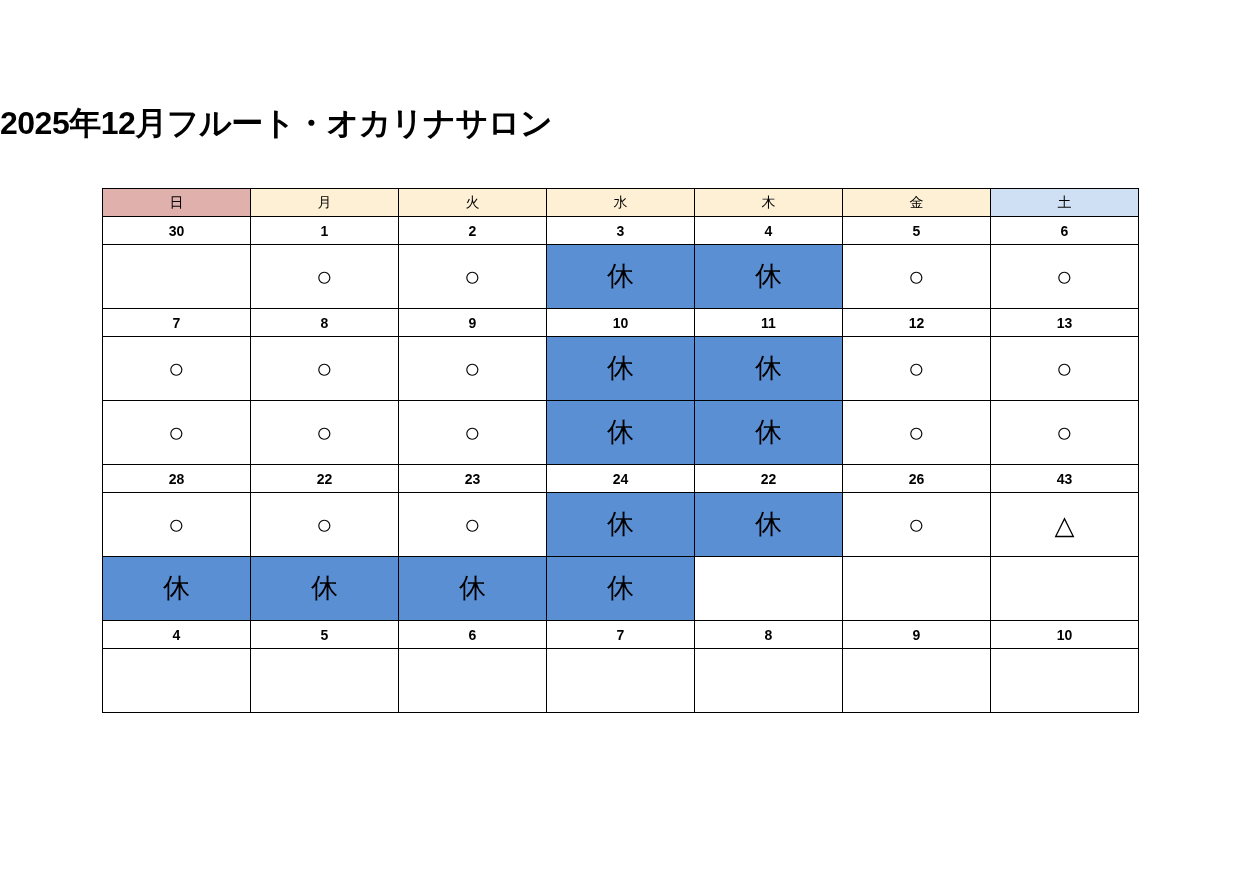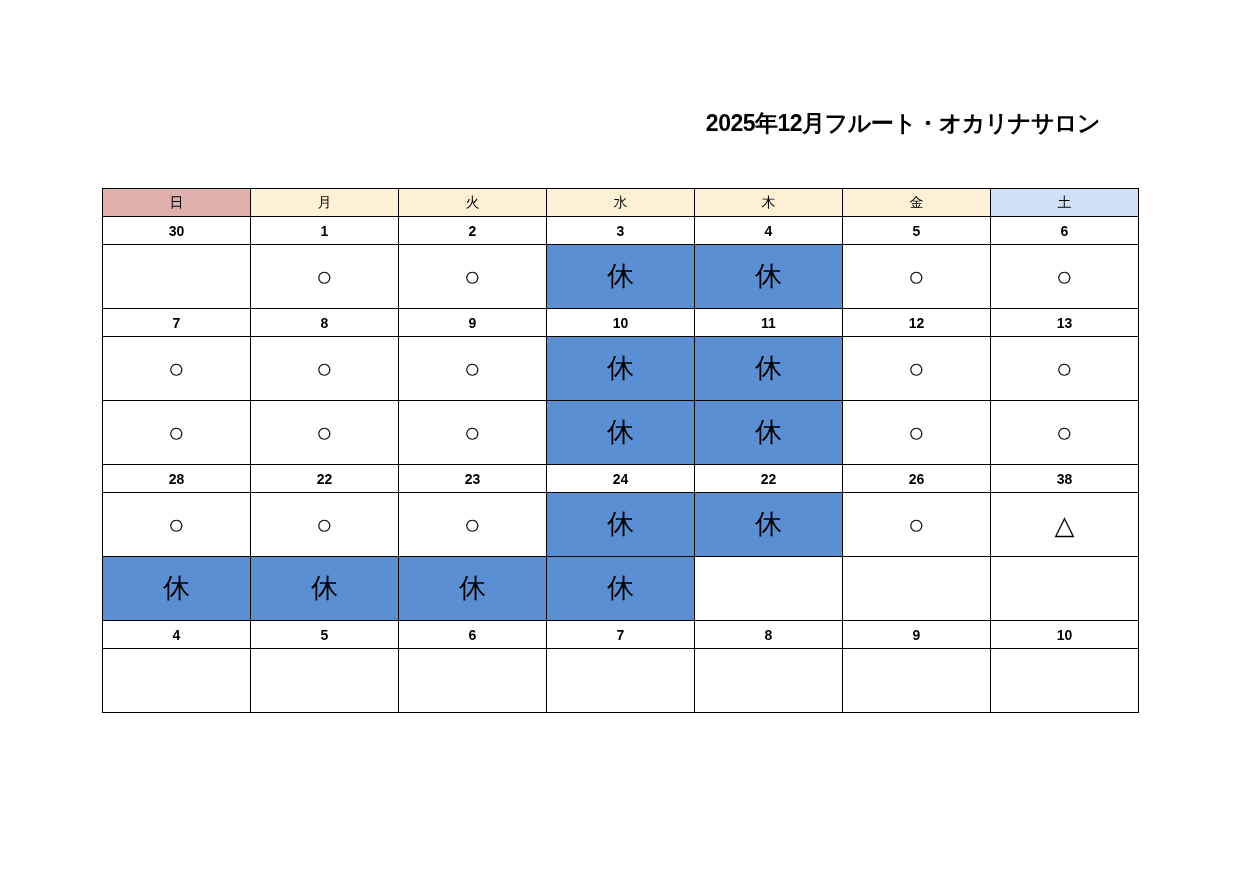--- a/index.html
+++ b/index.html
@@ -18,23 +18,23 @@
   .page {
     width: 1240px;
     height: 875px;
     position: relative;
   }
   .title {
     position: absolute;
     top: 108px;
     left: 0;
     width: 1100px;
-    text-align: right;
+    text-align: left;
     font-weight: bold;
-    font-size: 23px;
+    font-size: 32px;
     line-height: 30px;
     letter-spacing: -0.5px;
   }
   .title .line1 { display: block; }
   .title .line2 { display: block; }
 
   .cal-wrap {
     position: absolute;
     top: 188px;
     left: 102px;
@@ -214,21 +214,21 @@
             </td>
         </tr>
 
         <tr class="date-row">
           <td>28</td>
           <td>22</td>
           <td>23</td>
           <td>24</td>
           <td>22</td>
           <td>26</td>
-          <td>38</td>
+          <td>43</td>
         </tr>
         <tr class="mark-row">
           <td>
               <span class="mark circle">○</span>
             </td>
           <td>
               <span class="mark circle">○</span>
             </td>
           <td>
               <span class="mark circle">○</span>

